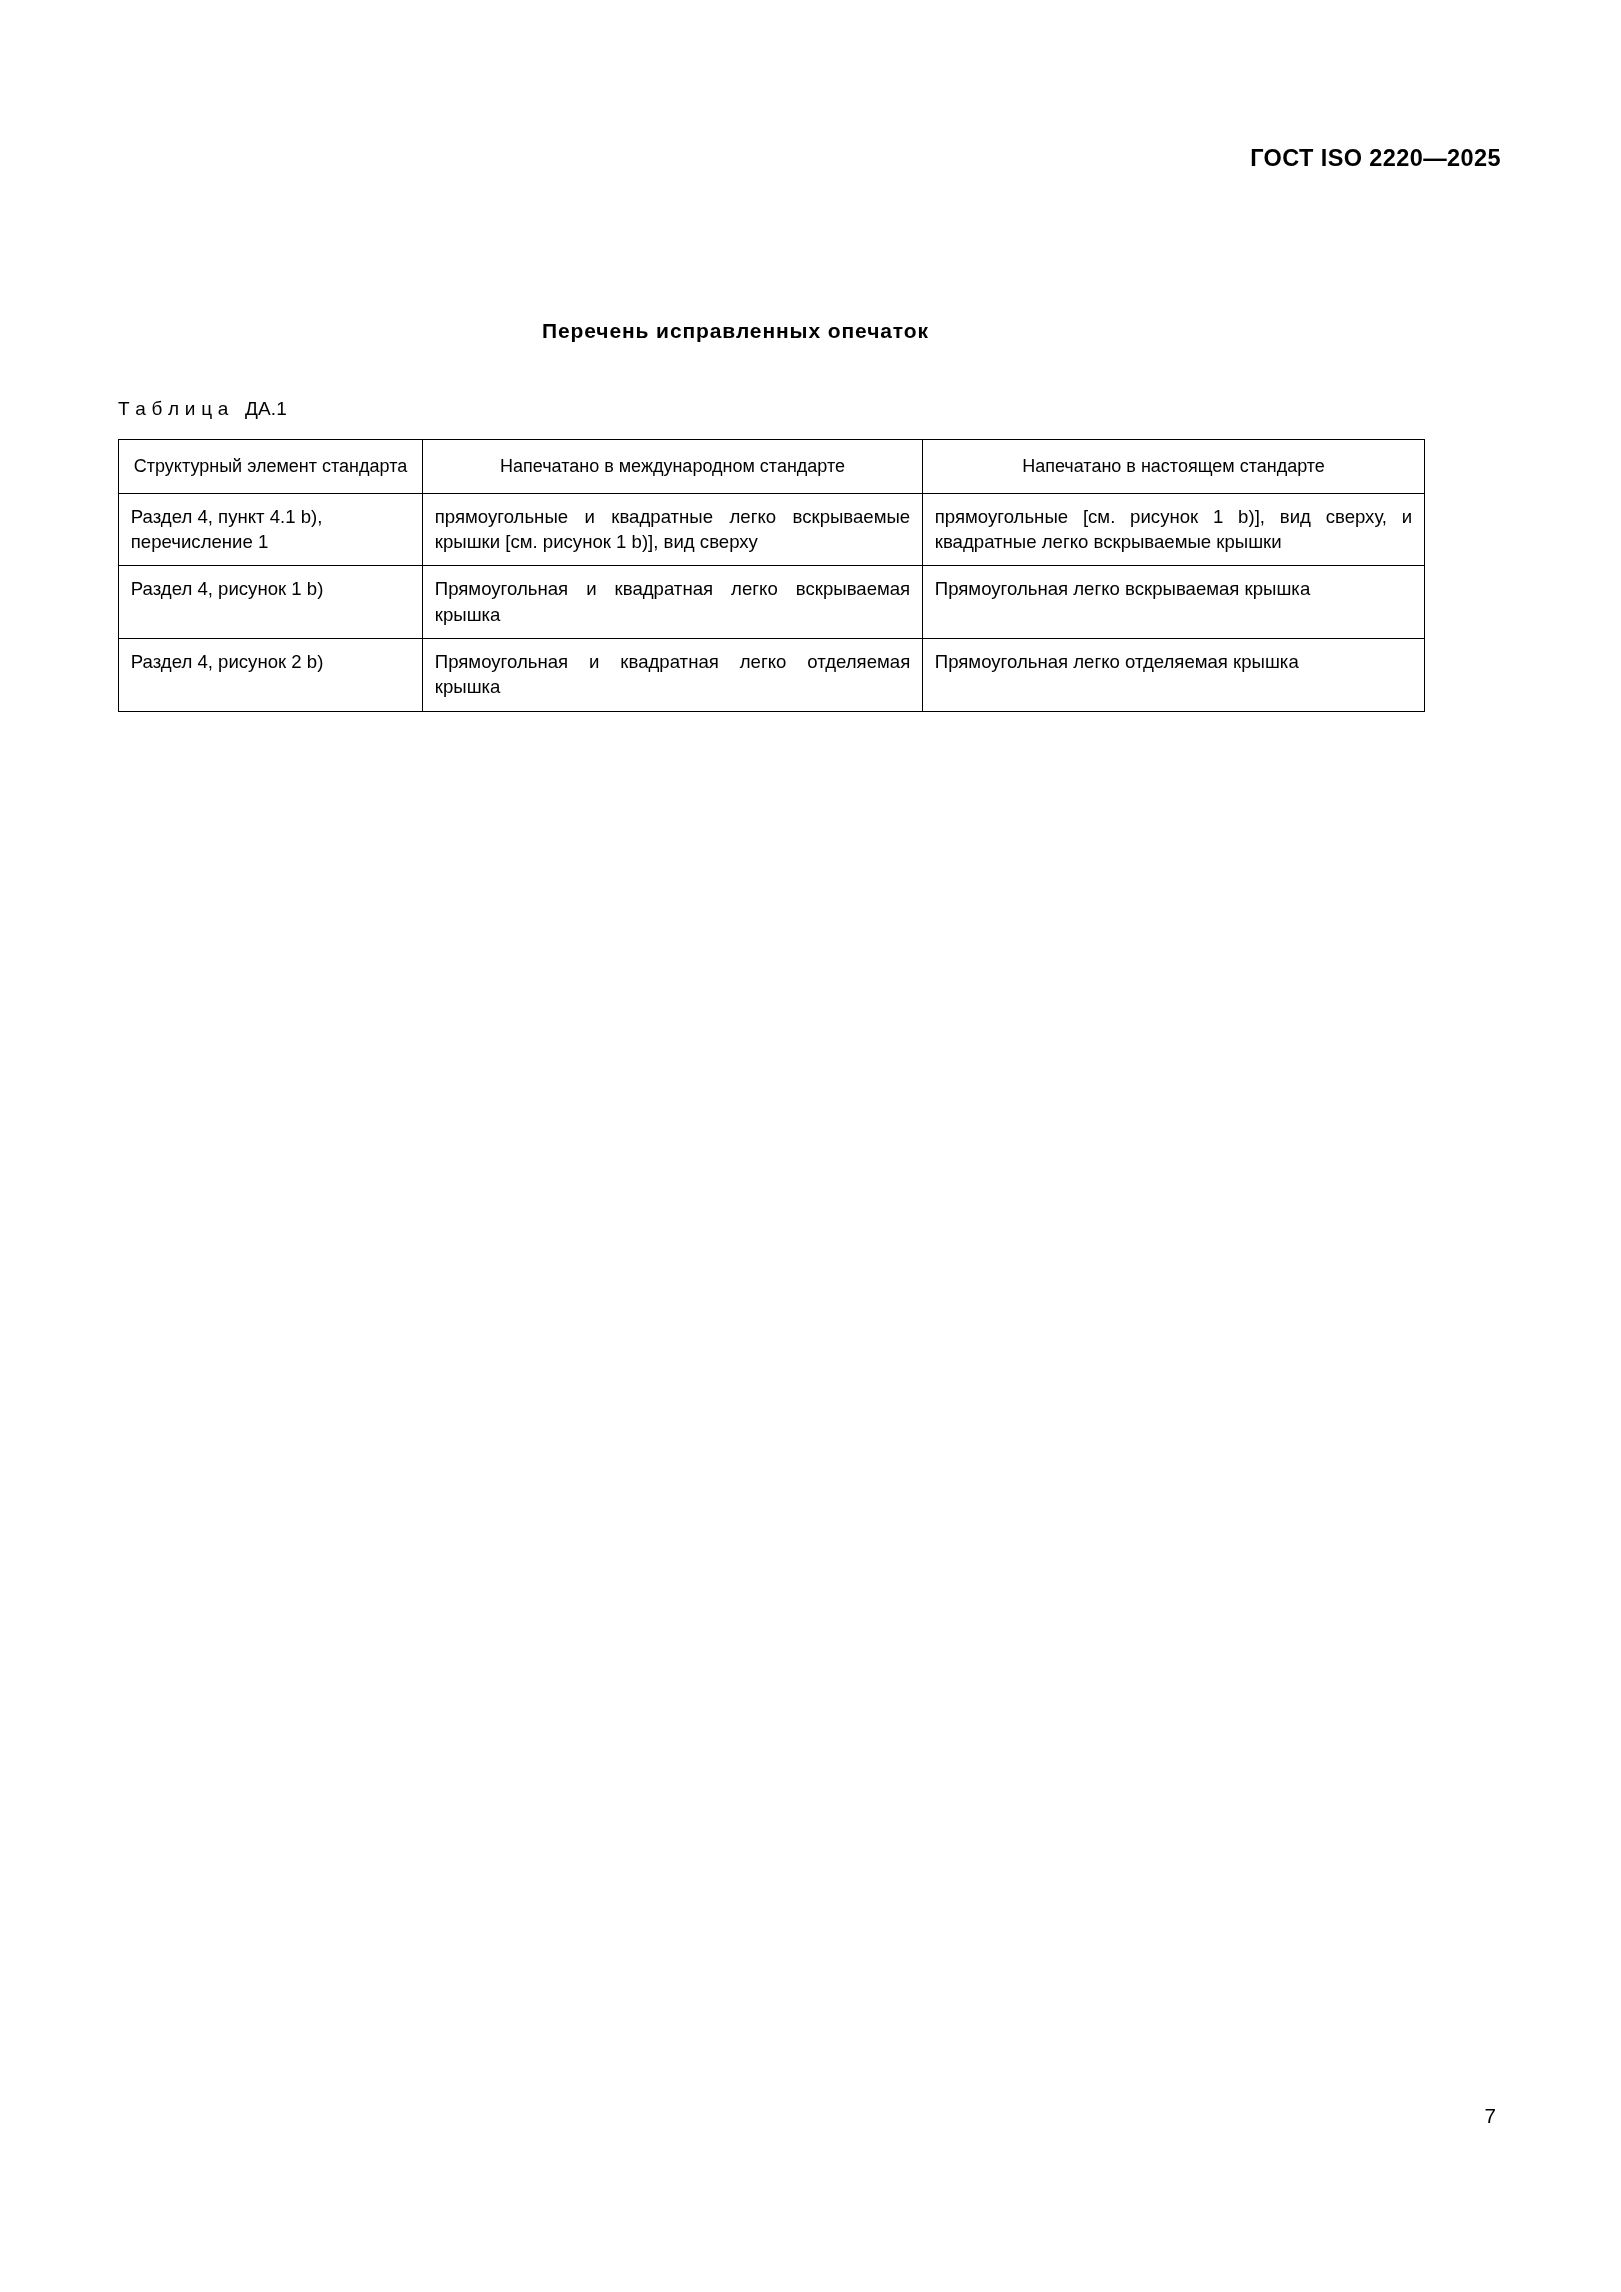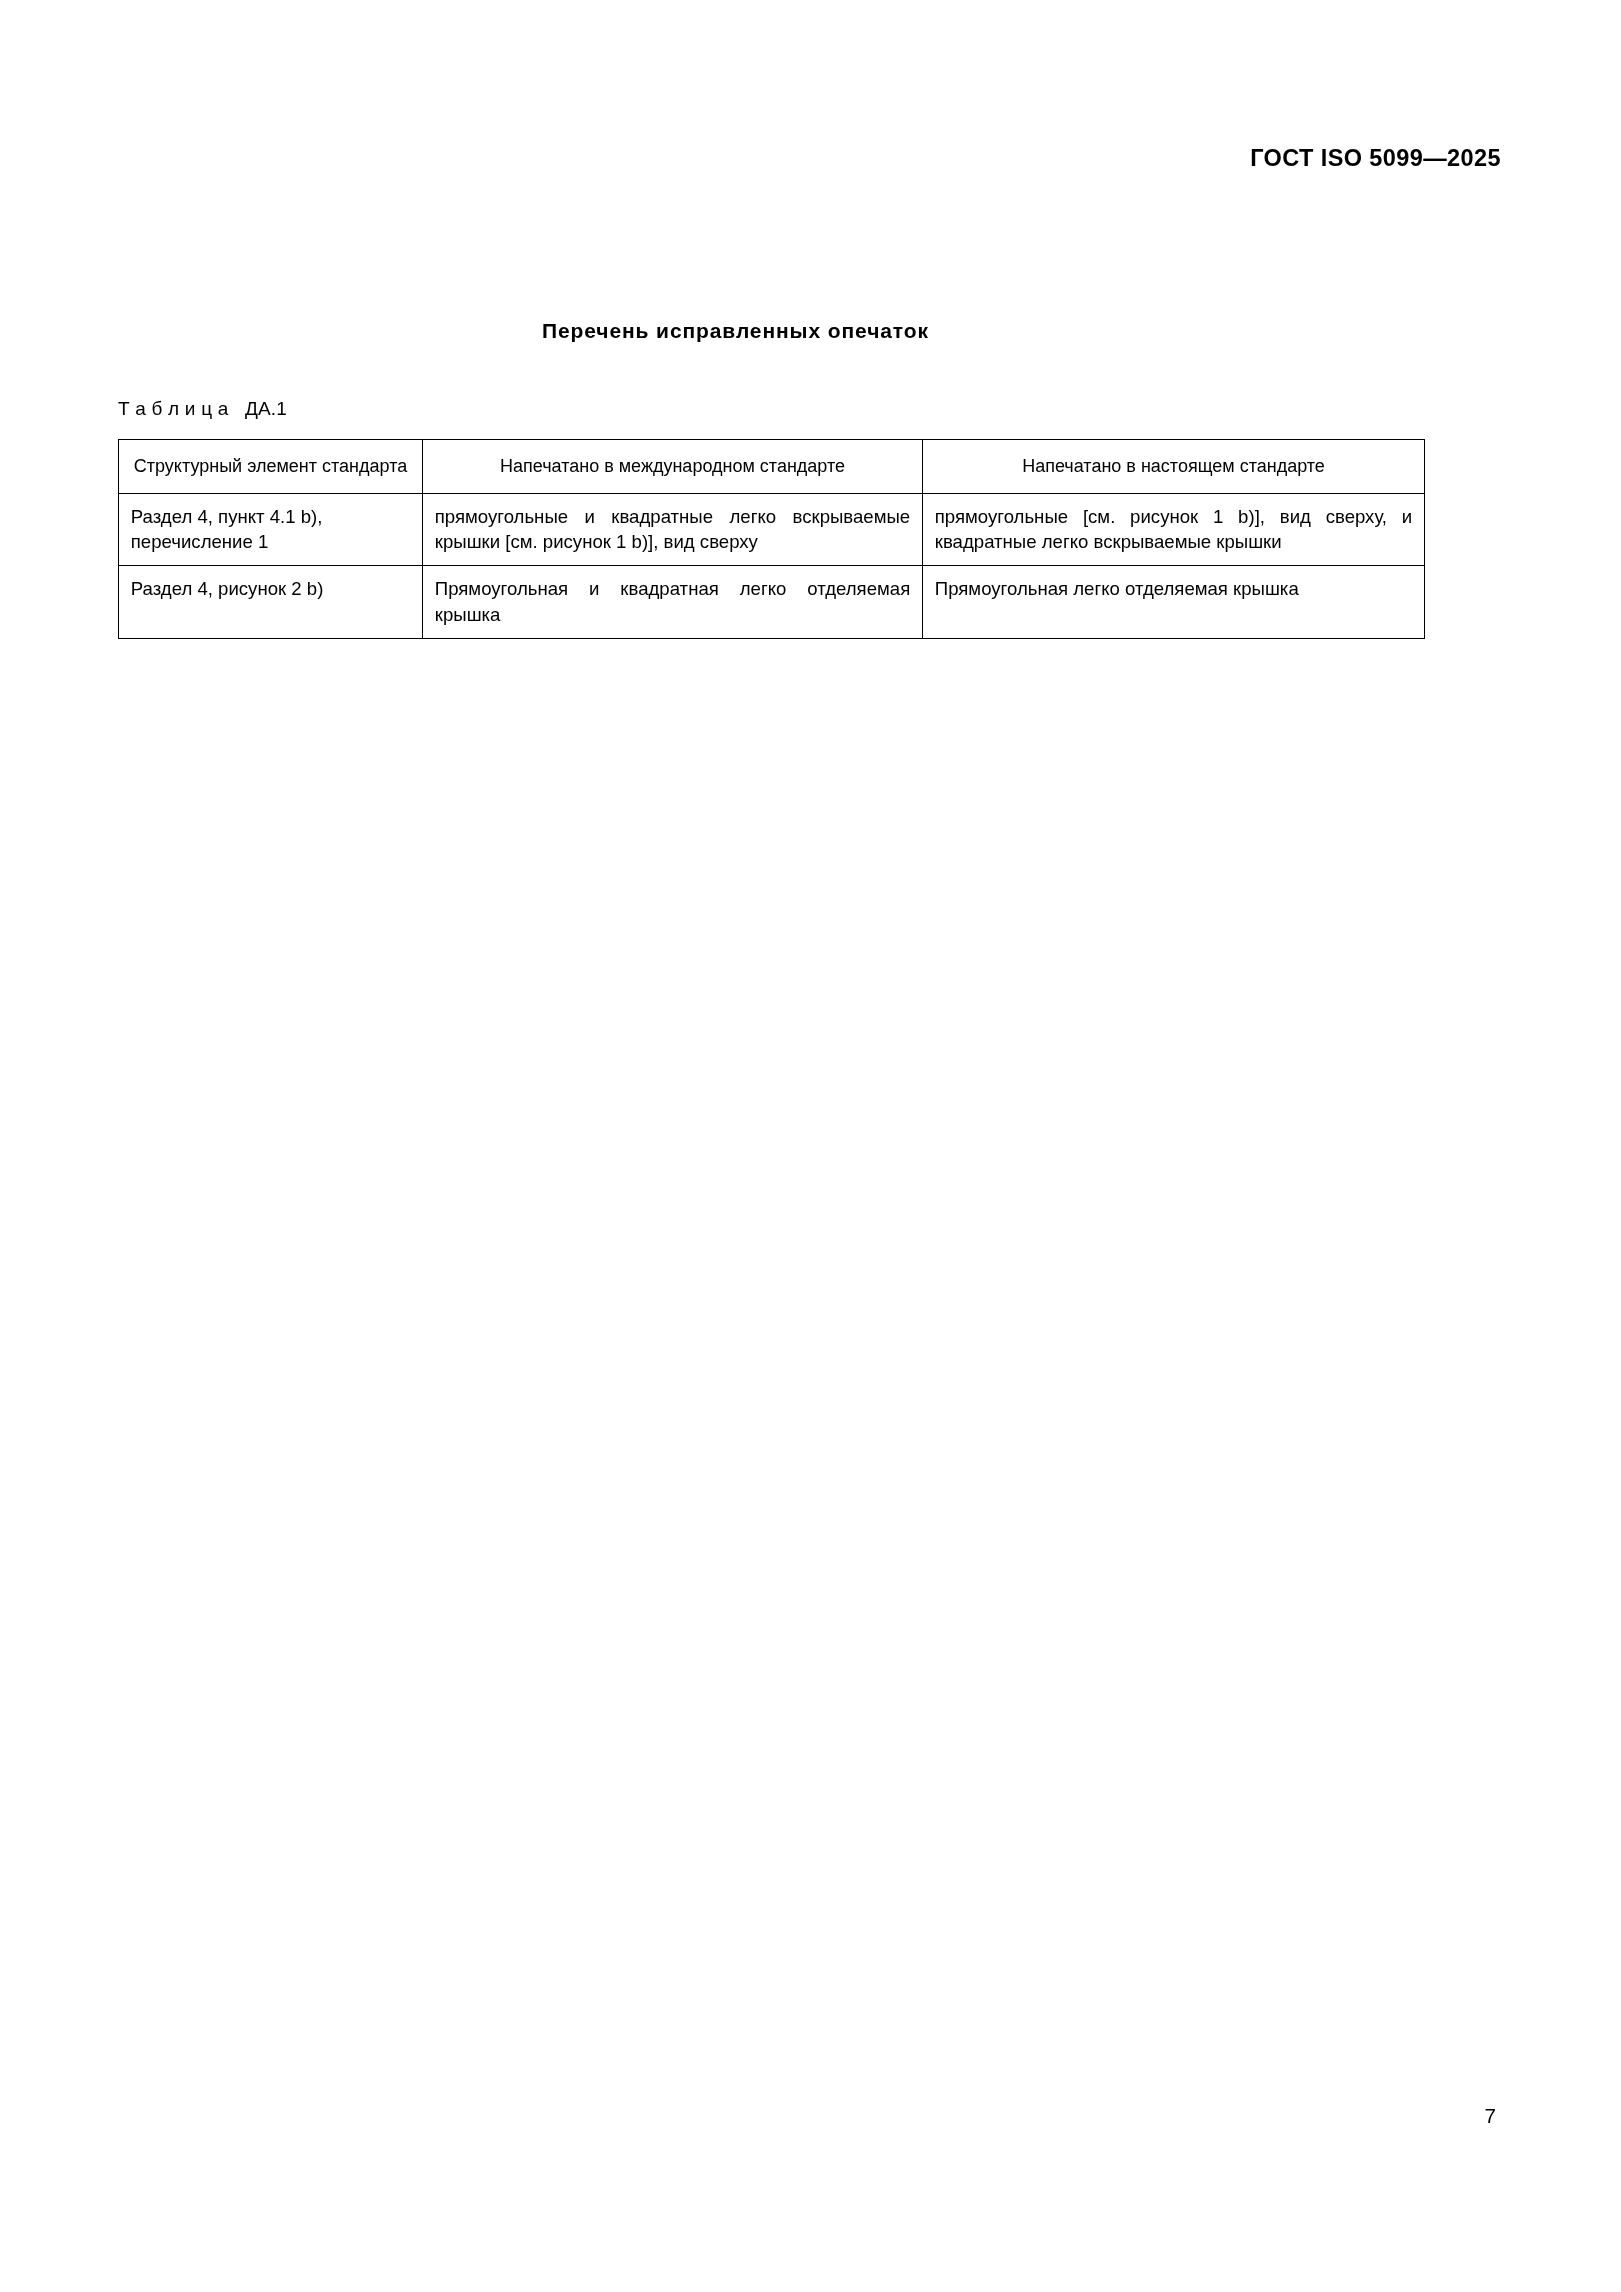--- a/index.html
+++ b/index.html
@@ -127,21 +127,21 @@
     right: 125px;
     bottom: 165px;
     font-size: 20.6px;
   }
 </style>
 </head>
 <body>
 
 <div class="page">
 
-  <div class="doc-header">ГОСТ ISO 5099—2025</div>
+  <div class="doc-header">ГОСТ ISO 2220—2025</div>
 
   <div class="annex-title">
   </div>
 
   <div class="annex-subtitle">Перечень исправленных опечаток</div>
 
   <div class="table-caption">Т а б л и ц а   ДА.1</div>
 
   <div class="tbl-wrap">
     <table class="errata">
@@ -157,20 +157,25 @@
           <th>Напечатано в настоящем стандарте</th>
         </tr>
       </thead>
       <tbody>
         <tr>
           <td class="col1">Раздел 4, пункт 4.1 b), перечисление 1</td>
           <td class="col2">прямоугольные и квадратные легко вскрываемые крышки [см. рисунок 1 b)], вид сверху</td>
           <td class="col3">прямоугольные [см. рисунок 1 b)], вид сверху, и квадратные легко вскрываемые крышки</td>
         </tr>
         <tr>
+          <td class="col1">Раздел 4, рисунок 1 b)</td>
+          <td class="col2">Прямоугольная и квадратная легко вскры­ваемая крышка</td>
+          <td class="col3">Прямоугольная легко вскрываемая крыш­ка</td>
+        </tr>
+        <tr>
           <td class="col1">Раздел 4, рисунок 2 b)</td>
           <td class="col2">Прямоугольная и квадратная легко отде­ляемая крышка</td>
           <td class="col3">Прямоугольная легко отделяемая крышка</td>
         </tr>
       </tbody>
     </table>
   </div>
 
   <div class="page-number">7</div>
 

